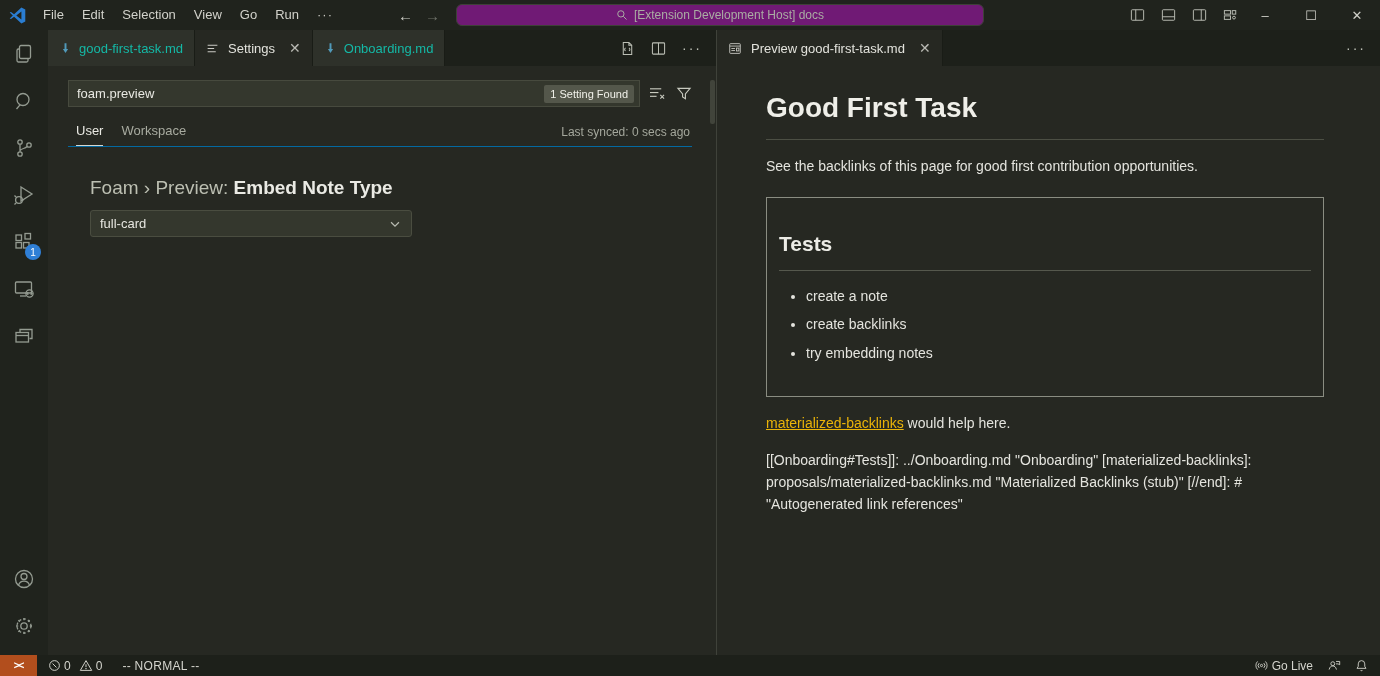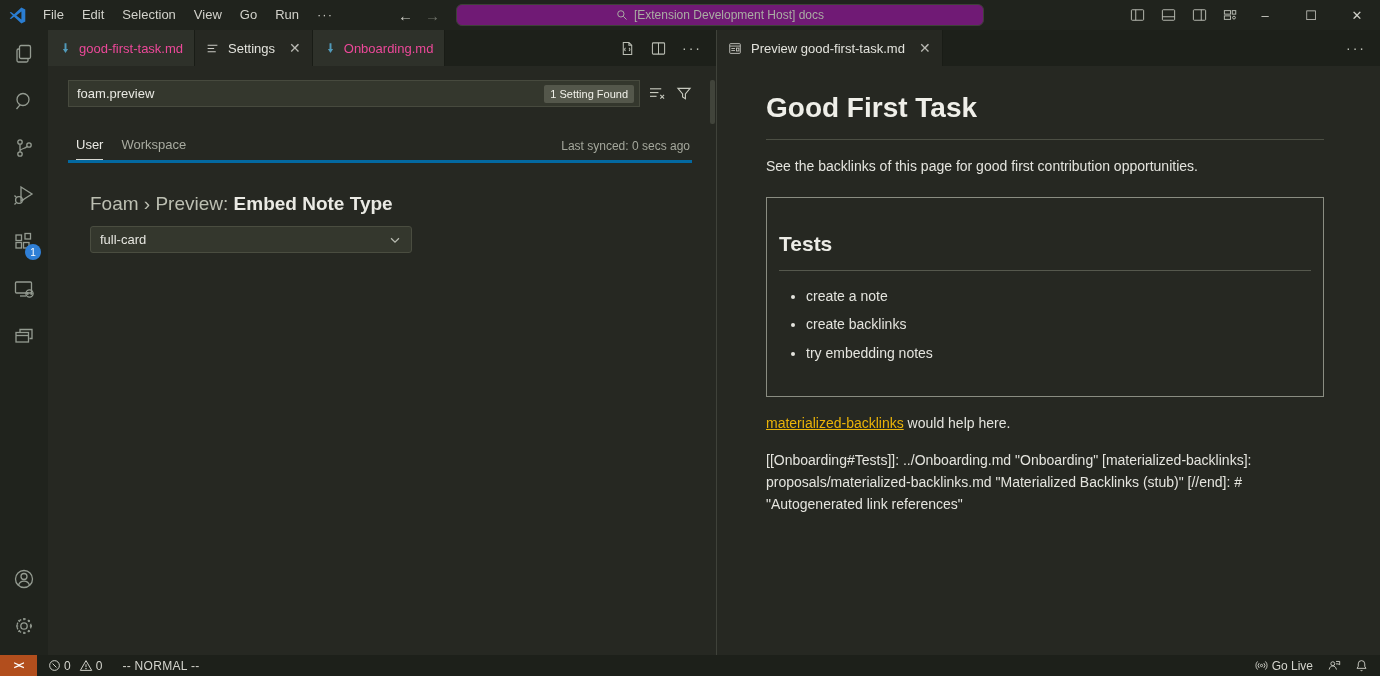--- a/index.html
+++ b/index.html
@@ -44,41 +44,41 @@
     position:absolute; right:7px; bottom:5px; min-width:16px; height:16px; border-radius:50%;
     background:#2f7fd6; color:#fff; font-size:10px; display:flex; align-items:center; justify-content:center;
   }
 
   
   .group-left { width:669px; border-right:1px solid #3f423a; display:flex; flex-direction:column; background:#262822; flex-shrink:0; }
   .group-right { flex:1; display:flex; flex-direction:column; background:#262822; min-width:0; }
 
   .tabstrip { height:36px; background:#1d201a; display:flex; align-items:stretch; flex-shrink:0; }
   .tab { display:flex; align-items:center; gap:7px; padding:0 11px; font-size:13px; border-right:1px solid #191c16; white-space:nowrap; }
-  .tab.inactive { background:#2e312a; color:#ec4899; }
+  .tab.inactive { background:#2e312a; color:#14b8a6; }
   .tab.active { background:#262822; color:#e2e2dc;gap:9px; }
   .tab-close { margin-left:5px; color:#b9b9b3; font-size:14px; line-height:1; }
   .tab-actions { margin-left:auto; display:flex; align-items:center; gap:16px; padding-right:14px; color:#bcbfb5; }
   .dots { letter-spacing:2px; color:#bcbfb5; font-size:14px; }
 
   
   .settings-body { flex:1; padding:14px 24px 0 20px; position:relative; }
   .search-row { display:flex; align-items:center; }
   .settings-search {
     width:577px; height:27px; background:#34372d; border:1px solid #474a3e;
     display:flex; align-items:center; padding:0 5px 0 8px;
   }
   .settings-search input {
     flex:1; background:transparent; border:none; outline:none;
     color:#e8e8e2; font-size:13px; font-family:"Liberation Sans", sans-serif;
   }
   .result-badge { background:#54574b; color:#f1f1ea; font-size:11px; padding:3px 6px; border-radius:2px; white-space:nowrap; }
   .filter-icons { display:flex; align-items:center; gap:10px; margin-left:9px; }
 
-  .scope-row { display:flex; align-items:flex-end; margin-top:30px; border-bottom:3px solid #0369a1; padding:0 2px 0 8px; height:26px; }
+  .scope-row { display:flex; align-items:flex-end; margin-top:14px; border-bottom:1px solid #0369a1; padding:0 2px 0 8px; height:26px; }
   .scope-tab { margin-right:18px; padding-bottom:7px; color:#a8aba0; border-bottom:1px solid transparent; }
   .scope-tab.active { color:#e9e9e3; border-bottom-color:#d7d7d0; }
   .sync-status { margin-left:auto; color:#a4a79c; font-size:12px; padding-bottom:7px; }
 
   .setting-item { margin-top:30px; padding-left:22px; }
   .setting-title { font-size:19px; color:#bcbfb2; }
   .setting-name { font-weight:700; color:#eaeae4; }
   .setting-select {
     margin-top:11px; width:322px; height:27px; background:#34372d; border:1px solid #4a4d40;
     border-radius:3px; display:flex; align-items:center; padding:0 9px; color:#e6e6e0; font-size:13px;

